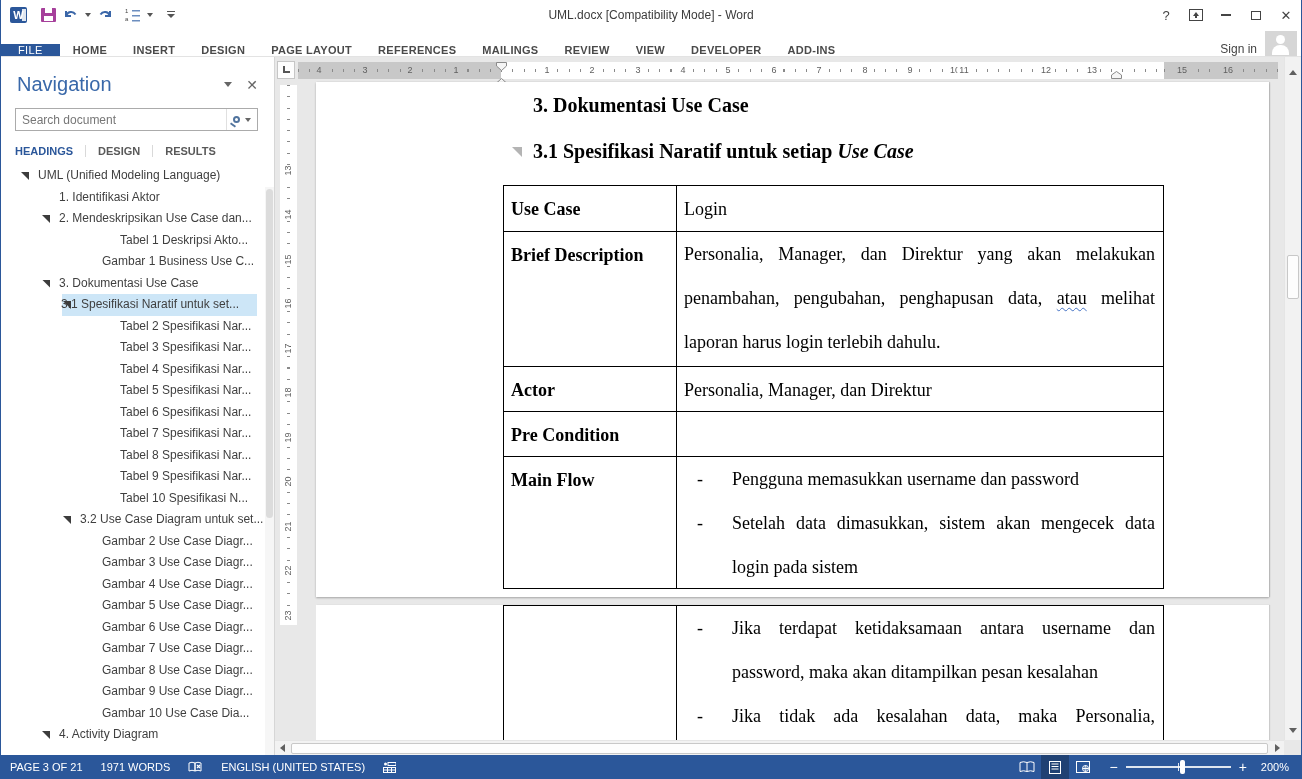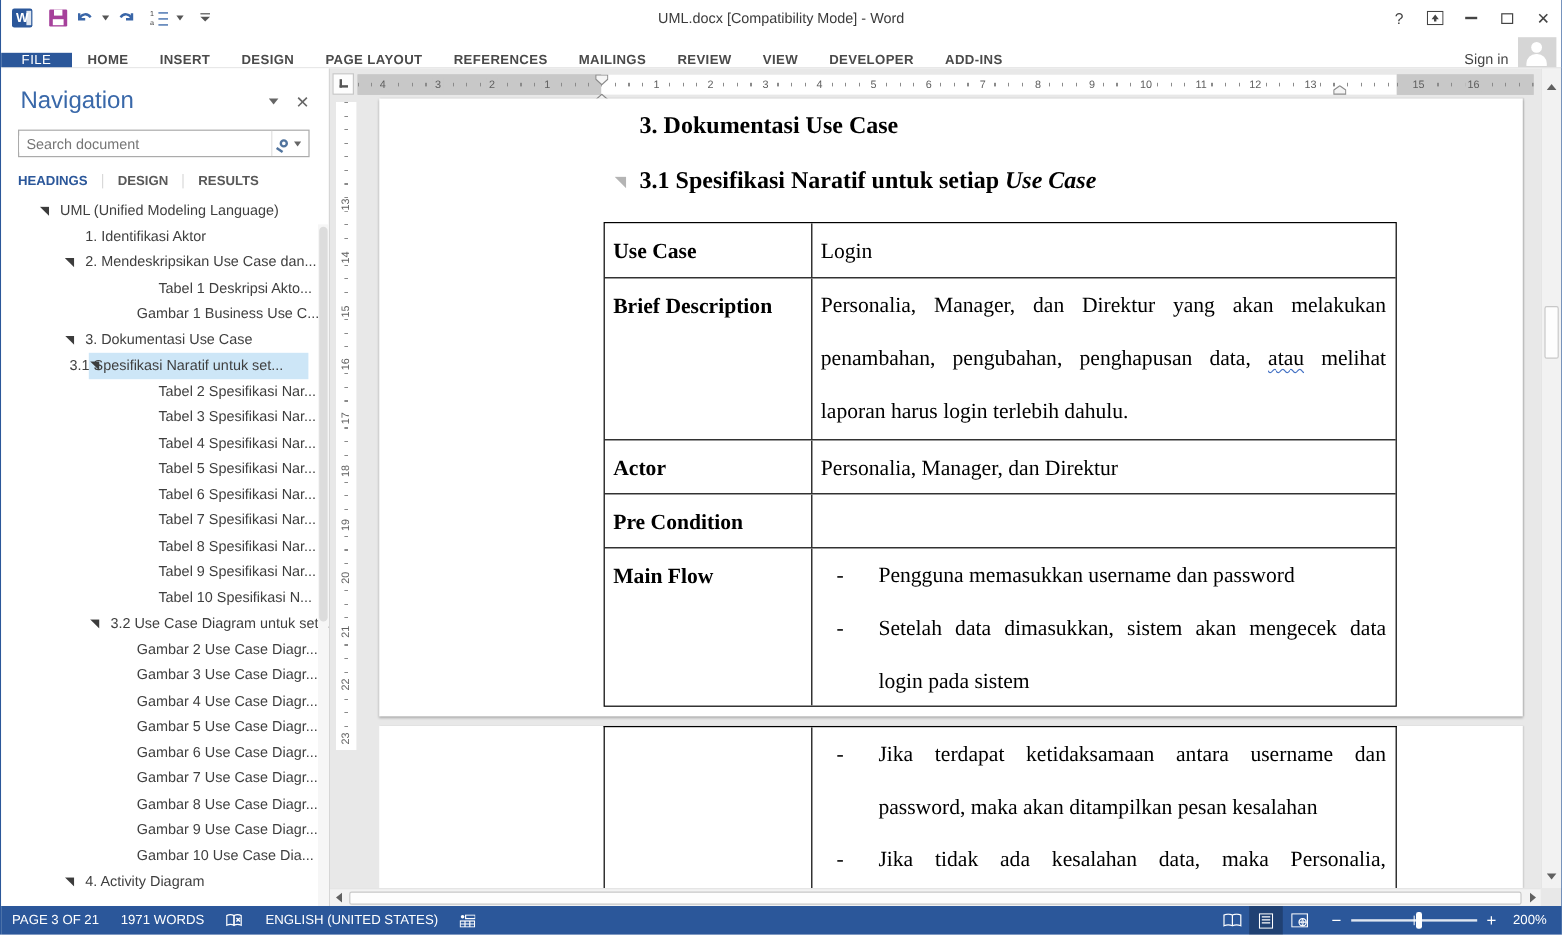--- a/index.html
+++ b/index.html
@@ -57,21 +57,21 @@
   .search-right { display:flex; align-items:center; gap:5px; padding:0 6px; border-left:1px solid #E0E0E0; height:100%; }
   .mag { width:7px; height:7px; border:2px solid #51749E; border-radius:50%; position:relative; }
   .mag::after { content:""; position:absolute; left:-5px; top:6px; width:6px; height:2px; background:#51749E; transform:rotate(35deg); }
   .search-caret { width:0; height:0; border:3px solid transparent; border-top:4px solid #666; margin-top:3px; }
   .nav-tabs { display:flex; align-items:center; margin:14px 0 6px 14px; }
   .nav-tab { font-size:11px; font-weight:bold; color:#595959; padding:0 12px; }
   .nav-tab:first-child { padding-left:0; }
   .nav-tab.active { color:#2B579A; }
   .nav-tab-sep { width:1px; height:12px; background:#D9D9D9; }
   .tree { margin-top:8px; }
-  .tree-row { position:relative; height:21.5px; line-height:21.5px;margin-left:12px; }
+  .tree-row { position:relative; height:21.5px; line-height:21.5px; }
   .tree-row.sel::before { content:""; position:absolute; left:61px; right:17px; top:0; bottom:0; background:#CDE6F7; }
   .tree-label { position:relative; display:block; font-size:12px; color:#3F3F3F; white-space:nowrap; overflow:hidden; }
   .tri { position:absolute; top:7px; width:8px; height:8px; background:#3C3C3C;
          clip-path:polygon(0 0,100% 0,100% 100%); }
   .nav-scroll { position:absolute; right:0; top:130px; bottom:0; width:9px; background:#F6F6F6; }
   .nav-scroll-thumb { position:absolute; left:1px; right:1px; top:2px; height:58%; background:#DCDCDC; border-radius:4px; }
 
   
   .docarea { flex:1; position:relative; background:#E8E8E8; overflow:hidden; }
   .corner { position:absolute; left:2px; top:4px; width:18px; height:18px; background:#FDFDFD; border:1px solid #C6C6C6; }
@@ -254,21 +254,21 @@
           </div>
         <div class="tree-row">
             <span class="tree-label" style="padding-left:101px">Gambar 1 Business Use C...</span>
           </div>
         <div class="tree-row">
             <span class="tri" style="left:41px"></span>
             <span class="tree-label" style="padding-left:58px">3. Dokumentasi Use Case</span>
           </div>
         <div class="tree-row sel">
             <span class="tri" style="left:62px"></span>
-            <span class="tree-label" style="padding-left:45px">3.1 Spesifikasi Naratif untuk set...</span>
+            <span class="tree-label" style="padding-left:60px">3.1 Spesifikasi Naratif untuk set...</span>
           </div>
         <div class="tree-row">
             <span class="tree-label" style="padding-left:119px">Tabel 2 Spesifikasi Nar...</span>
           </div>
         <div class="tree-row">
             <span class="tree-label" style="padding-left:119px">Tabel 3 Spesifikasi Nar...</span>
           </div>
         <div class="tree-row">
             <span class="tree-label" style="padding-left:119px">Tabel 4 Spesifikasi Nar...</span>
           </div>
@@ -348,21 +348,21 @@
         <span class="hr-num on-white" style="left:249px">1</span>
         <span class="hr-num on-white" style="left:294px">2</span>
         <span class="hr-num on-white" style="left:340px">3</span>
         <span class="hr-num on-white" style="left:385px">4</span>
         <span class="hr-num on-white" style="left:430px">5</span>
         <span class="hr-num on-white" style="left:476px">6</span>
         <span class="hr-num on-white" style="left:521px">7</span>
         <span class="hr-num on-white" style="left:567px">8</span>
         <span class="hr-num on-white" style="left:612px">9</span>
         <span class="hr-num on-white" style="left:657px">10</span>
-        <span class="hr-num on-white" style="left:703px">11</span>
+        <span class="hr-num on-white" style="left:666px">11</span>
         <span class="hr-num on-white" style="left:748px">12</span>
         <span class="hr-num on-white" style="left:794px">13</span>
         <span class="hr-num on-gray" style="left:884px">15</span>
         <span class="hr-num on-gray" style="left:930px">16</span>
       </div>
 
       <svg class="marker" style="left:221px;top:5px" width="11" height="9">
           <polygon points="0.5,0.5 10.5,0.5 10.5,4 5.5,8.5 0.5,4" fill="#F5F5F5" stroke="#8A8A8A"></polygon>
         </svg>
       <svg class="marker" style="left:221px;top:21px" width="11" height="13">

